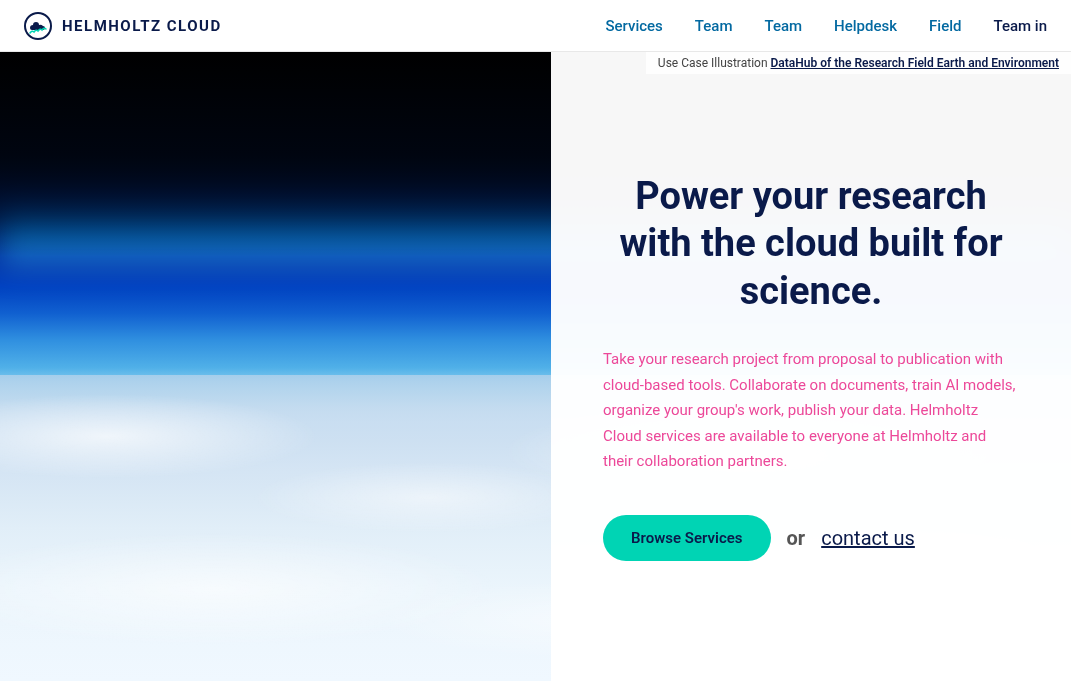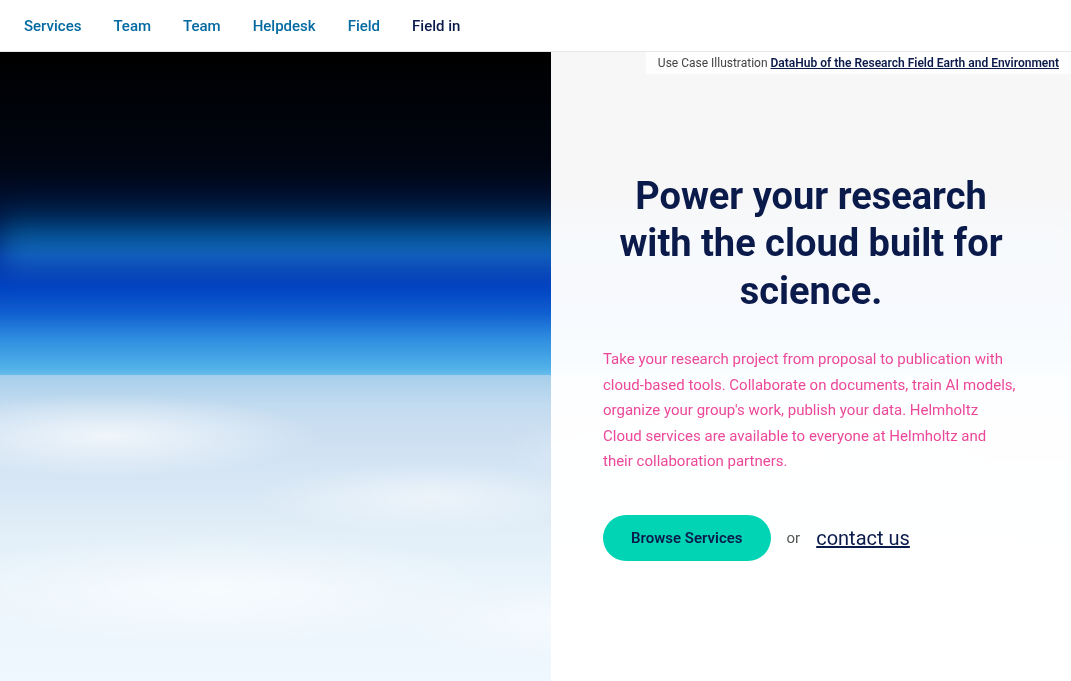--- a/index.html
+++ b/index.html
@@ -244,43 +244,52 @@
       padding: 14px 28px;
       font-size: 15px;
       font-weight: 600;
       cursor: pointer;
       text-decoration: none;
       display: inline-block;
       transition: background 0.2s;
     }
 
     .cta-separator {
-      font-size: 15px;
+      font-size: 20px;
       color: #555;
+      font-weight: bold;
     }
 
     .contact-link {
       font-size: 20px;
       color: #0a1a4a;
       text-decoration: underline;
       cursor: pointer;
     }
   </style>
 </head>
 <body>
 
 <header>
+  <div class="logo-area">
+    <svg class="logo-icon" viewBox="0 0 28 28" fill="none" xmlns="http://www.w3.org/2000/svg">
+      <circle cx="14" cy="14" r="13" stroke="#0a1a4a" stroke-width="2" fill="none"></circle>
+      <path d="M8 18 Q6 18 6 16 Q6 13 9 13 Q9 10 12 10 Q15 10 15 13 Q17 12 19 14 Q21 14 21 16 Q21 18 19 18 Z" fill="#0a1a4a"></path>
+      <path d="M6 21 Q8 18 10 20 Q12 17 14 19 Q16 16 18 18 Q20 15 22 17" stroke="#00d4b4" stroke-width="1.5" fill="none" stroke-linecap="round"></path>
+    </svg>
+    <span class="logo-text">HELMHOLTZ CLOUD</span>
+  </div>
 
   <nav>
     <a class="nav-link">Services</a>
     <a class="nav-link">Team</a>
     <a class="nav-link">Team</a>
     <a class="nav-link">Helpdesk</a>
     <a class="nav-link">Field</a>
-    <a class="nav-signin">Field in</a>
+    <a class="nav-signin">Team in</a>
   </nav>
 </header>
 
 <div class="use-case-banner" style="position:absolute;top:52px;right:0;z-index:95;">
   <span>Use Case Illustration </span><a class="use-case-link">DataHub of the Research Field Earth and Environment</a>
 </div>
 
 <div class="hero">
   <div class="hero-bg">
     <div class="space-area"></div>

